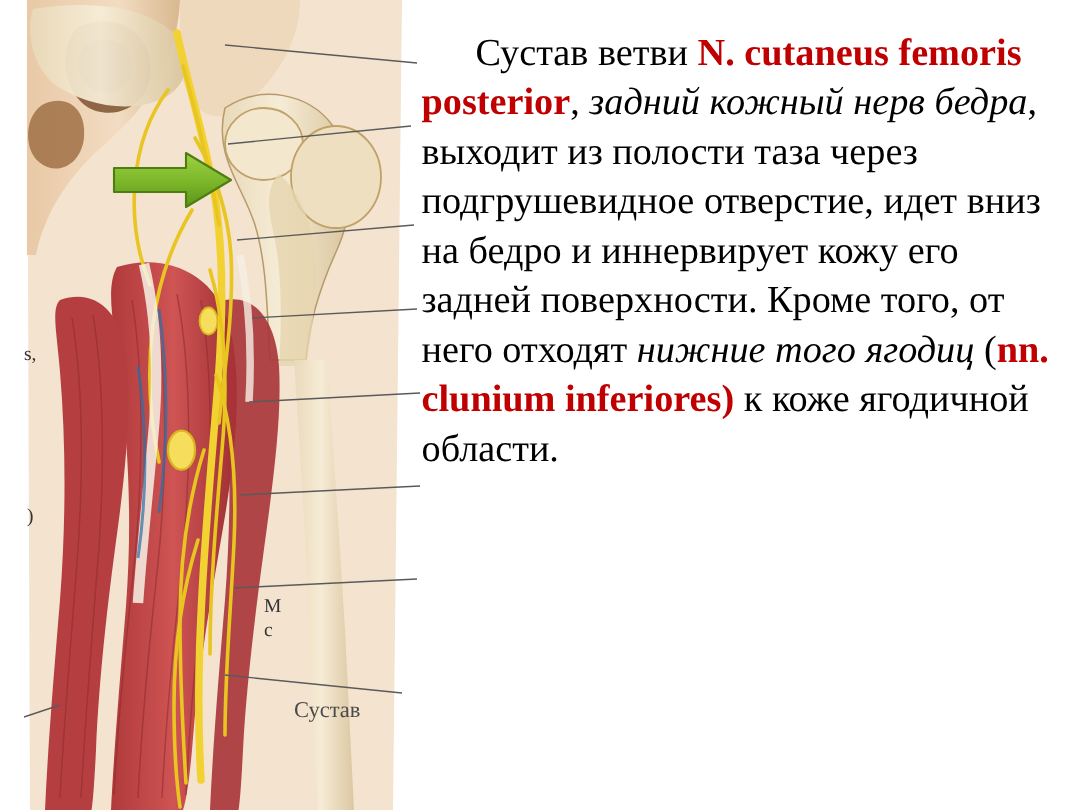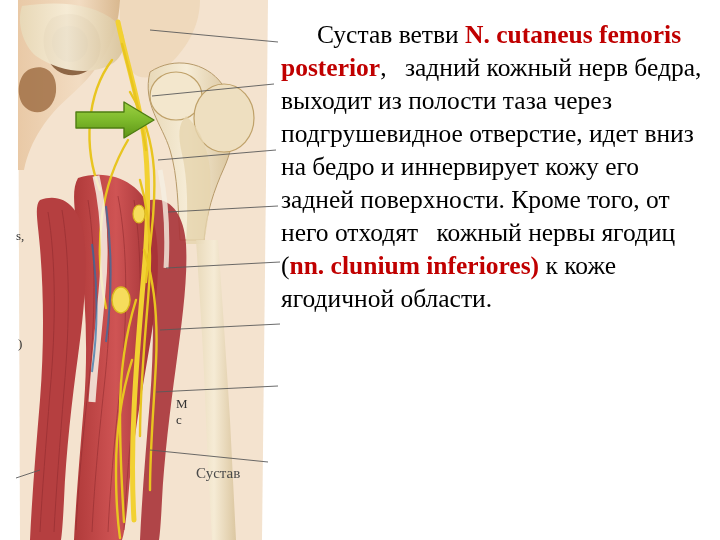--- a/index.html
+++ b/index.html
@@ -57,21 +57,21 @@
   }
   .textblock .indent {
     display: inline-block;
     width: 36px;
   }
   .lat {
     color: #c00000;
     font-weight: bold;
   }
   .ital {
-    margin-left: 12px;
+    font-style: italic;
   }
   p.para {
     margin: 0;
   }
 </style>
 </head>
 <body>
 
 <div class="slide">
 
@@ -197,17 +197,17 @@
         </linearGradient>
       </defs>
       <path d="M2,12 L50,12 L50,2 L80,20 L50,38 L50,28 L2,28 Z" fill="url(#arrGrad)" stroke="#4e7d12" stroke-width="1.4" stroke-linejoin="round"></path>
     </svg>
   </div>
 
   <div class="textblock">
     <p class="para"><span class="indent"></span><span>Сустав ветви</span>
       <span class="lat">N. cutaneus femoris posterior</span><span>,</span>
       <span class="ital">задний кожный нерв бедра</span><span>,</span>
-      <span>выходит из полости таза через подгрушевидное отверстие, идет вниз на бедро и иннервирует кожу его задней поверхности. Кроме того, от него отходят </span><span class="ital">кожный нервы ягодиц</span><span> (</span><span class="lat">nn. clunium inferiores</span><span class="lat">)</span><span> к коже ягодичной области.</span>
+      <span>выходит из полости таза через подгрушевидное отверстие, идет вниз на бедро и иннервирует кожу его задней поверхности. Кроме того, от него отходят </span><span class="ital">нижние того ягодиц</span><span> (</span><span class="lat">nn. clunium inferiores</span><span class="lat">)</span><span> к коже ягодичной области.</span>
     </p>
   </div>
 
 </div>
 
 </body></html>

